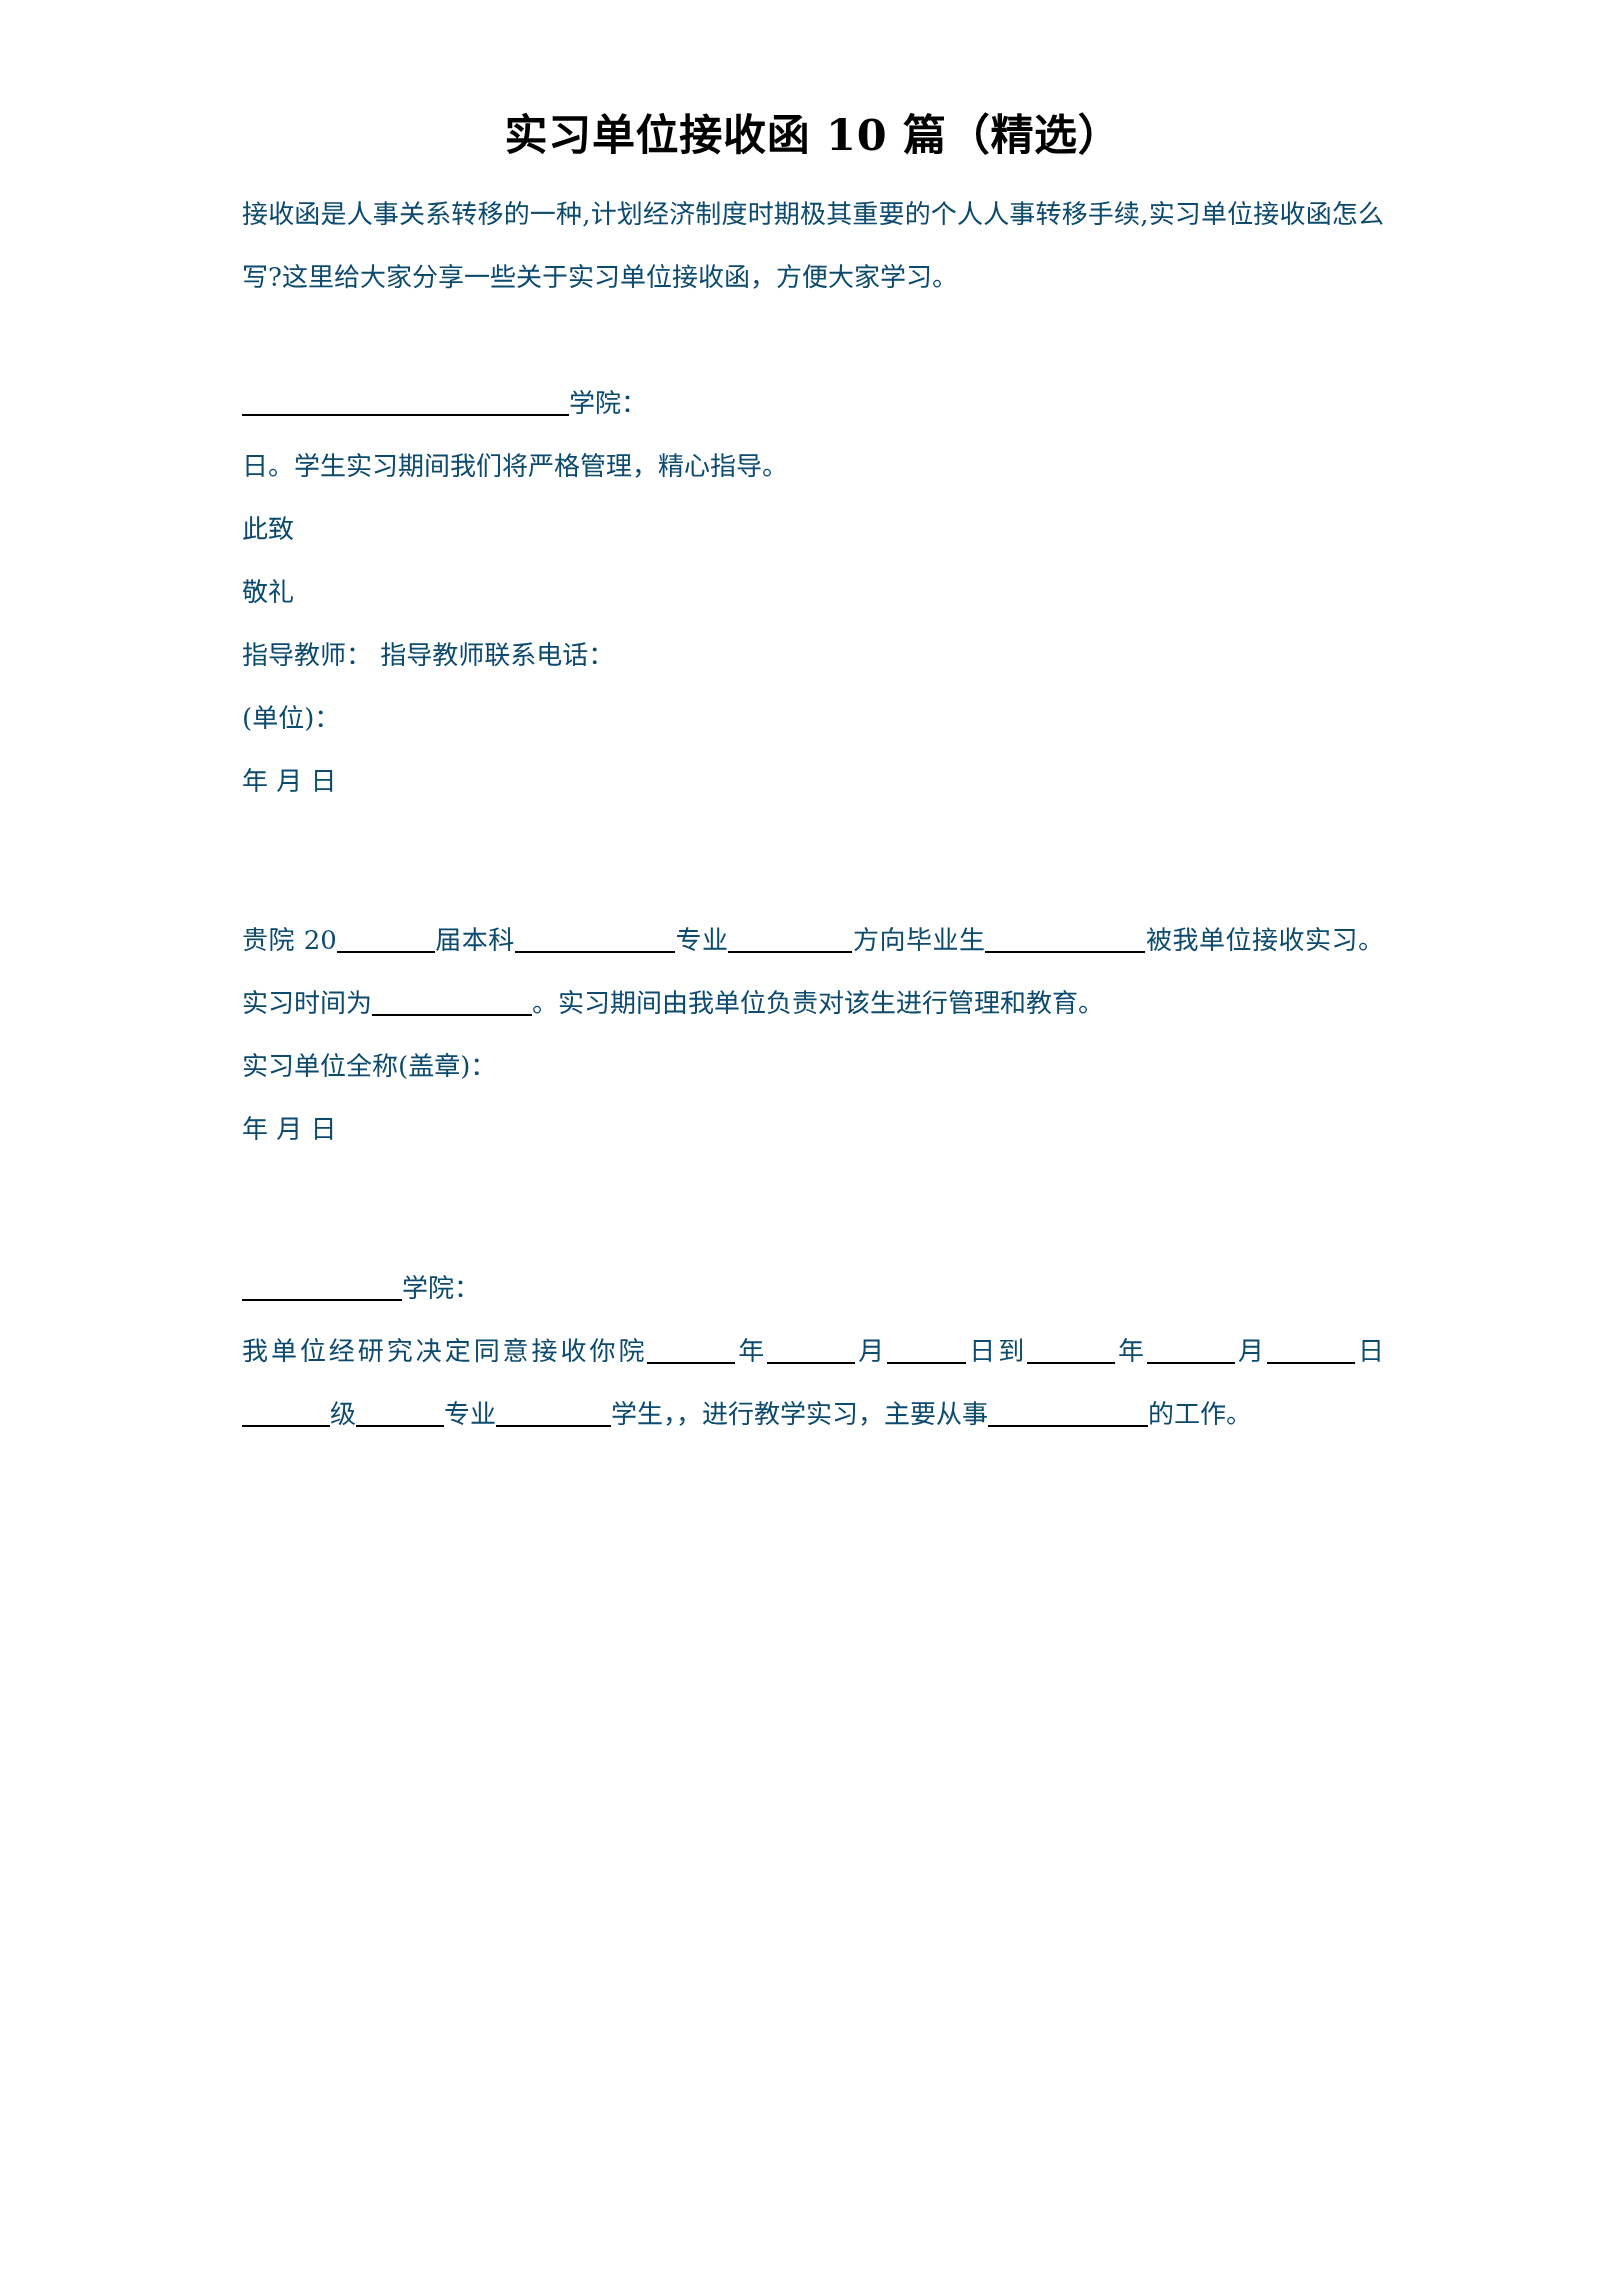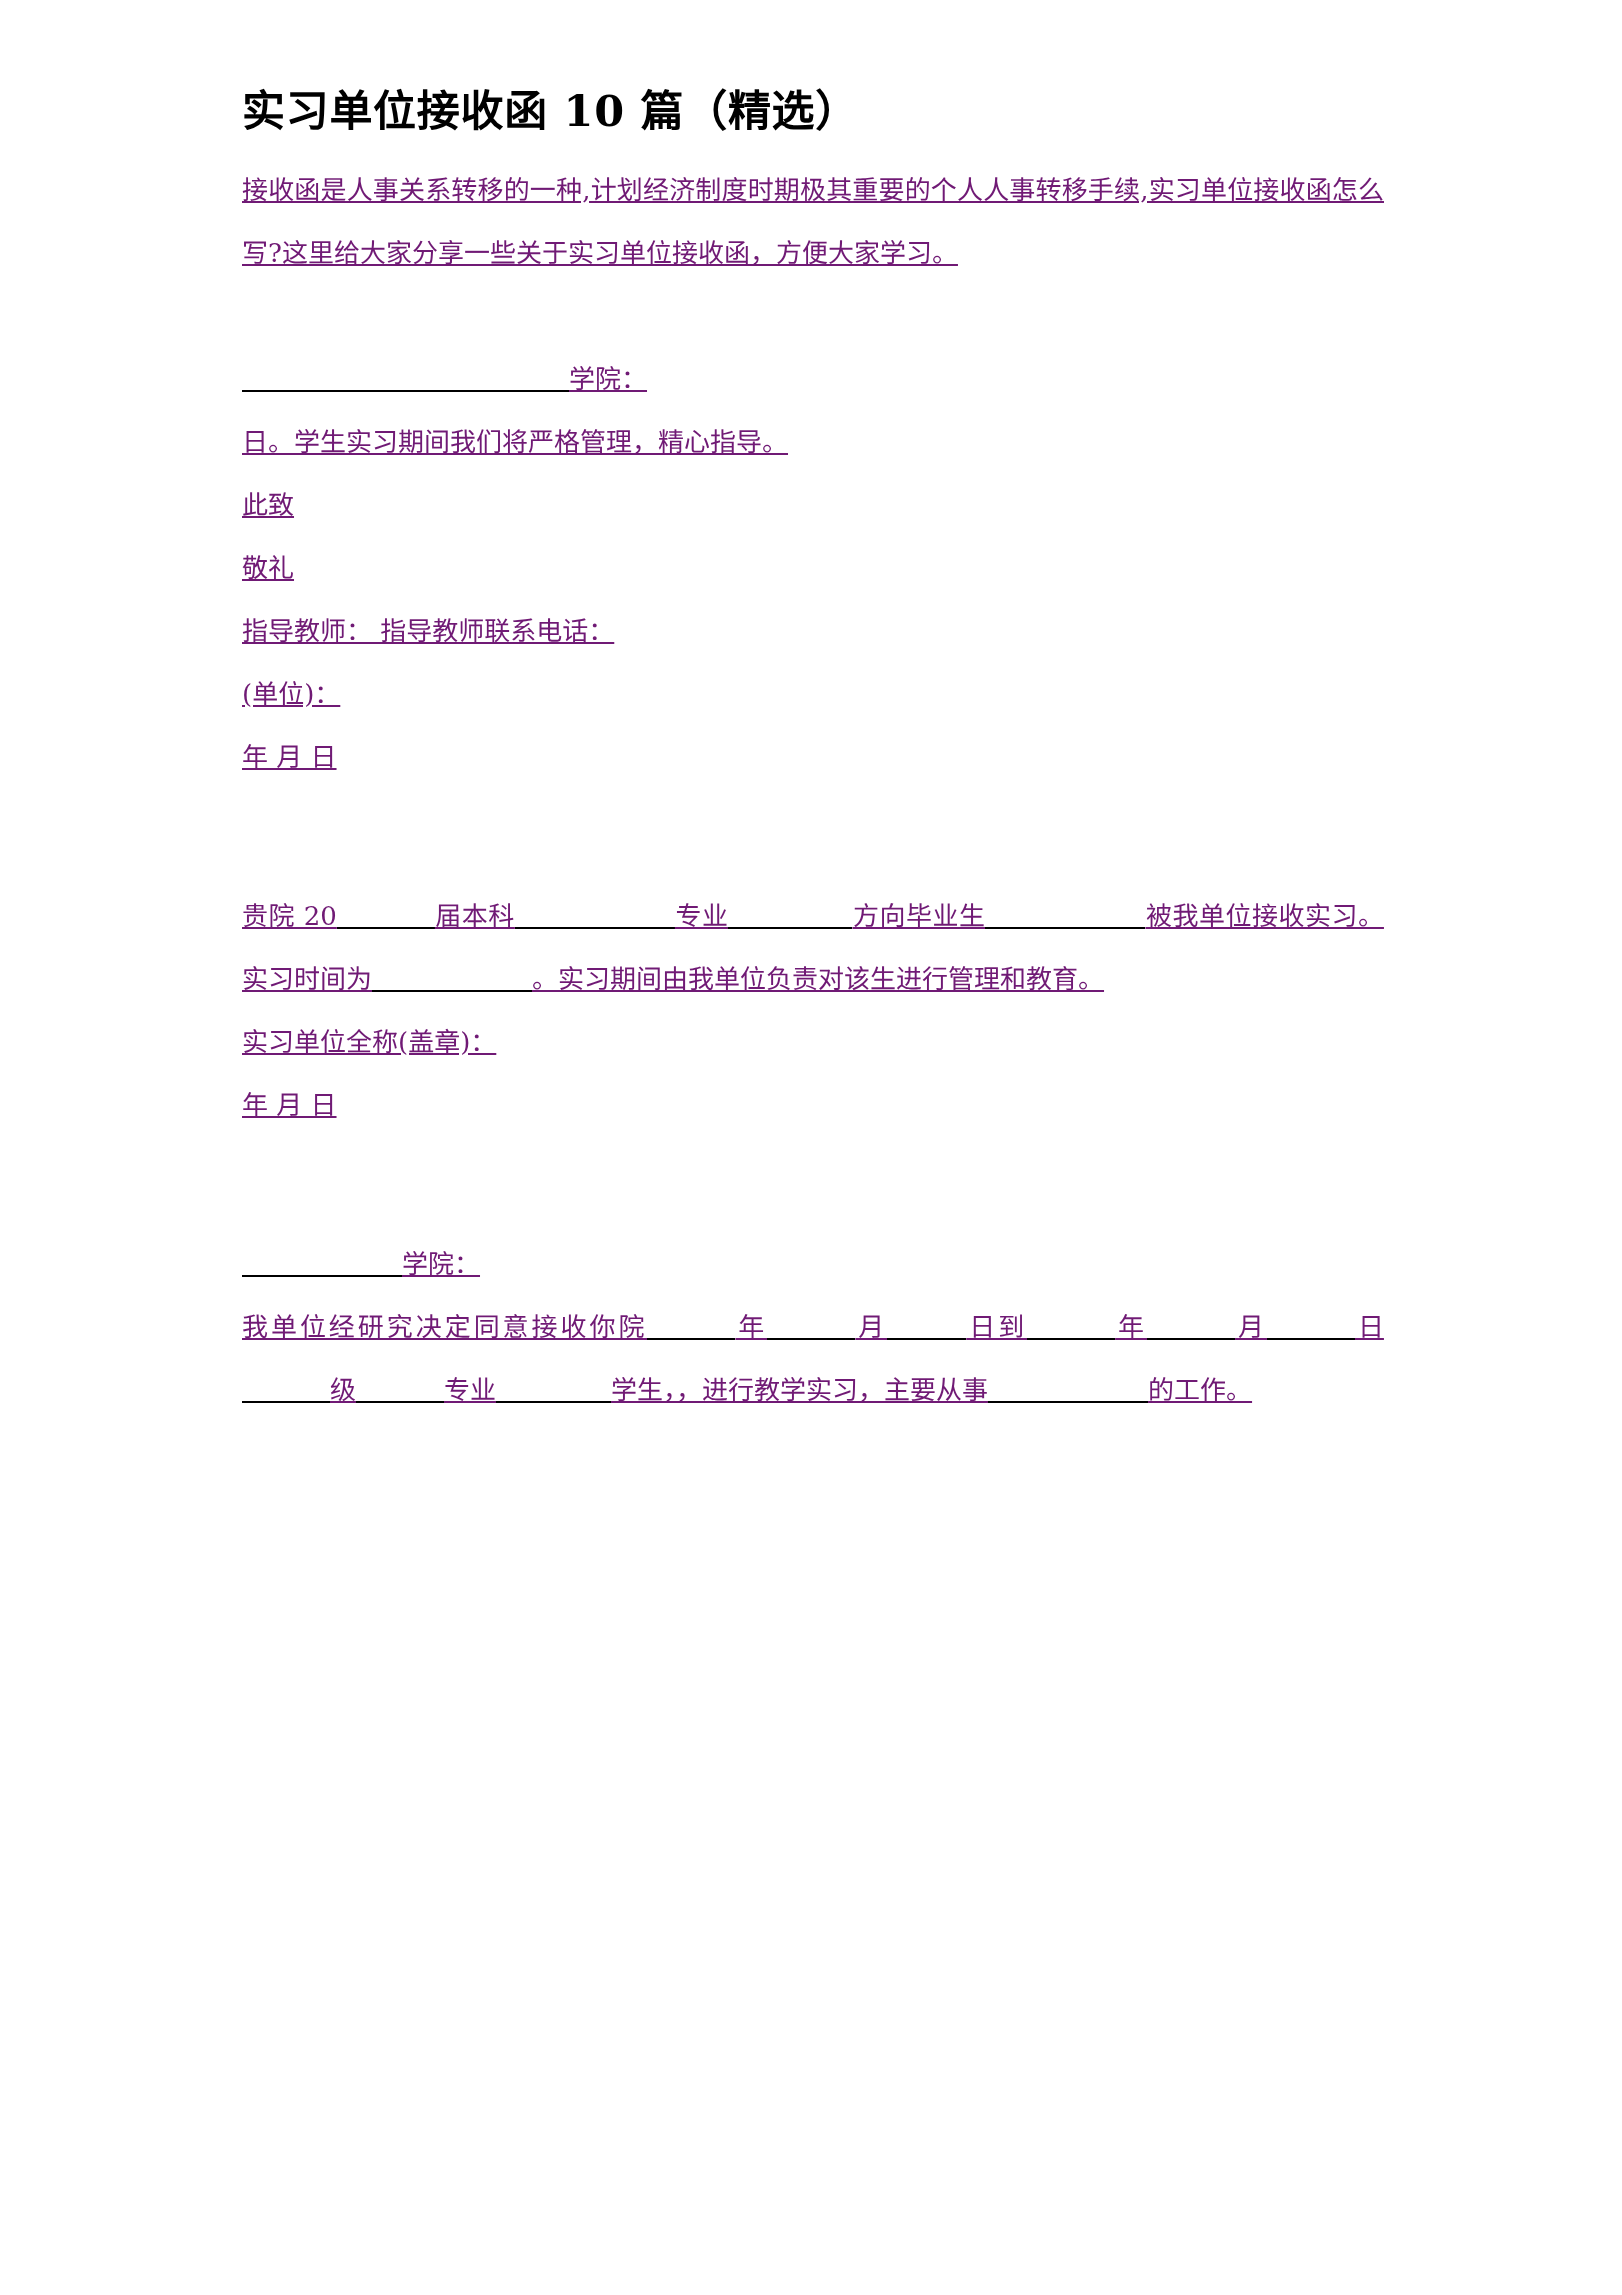--- a/index.html
+++ b/index.html
@@ -25,38 +25,37 @@
     width: 1142px; 
   }
 
   
   .doc-title {
     font-family: "DejaVu Serif", "Liberation Serif", serif;
     font-weight: 700;
     font-size: 43px;
     line-height: 1.16;
     color: #000000;
-    text-align: left;
+    text-align: center;
     margin: 0;
-    padding-top: 87px;
+    padding-top: 111px;
     letter-spacing: 0.7px;
     white-space: nowrap;
   }
 
   
   .para {
     font-family: "DejaVu Serif", "Liberation Serif", serif;
     font-size: 26px;
     line-height: 63px;
-    color: #701a75;
+    color: #0c4a6e;
     margin: 0;
     text-align: justify;
     text-justify: inter-character;
     word-break: break-all;
-    text-decoration: underline;
   }
 
   .para.first-body {
     margin-top: 22px;
   }
 
   
   .gap-line {
     height: 63px;
   }

